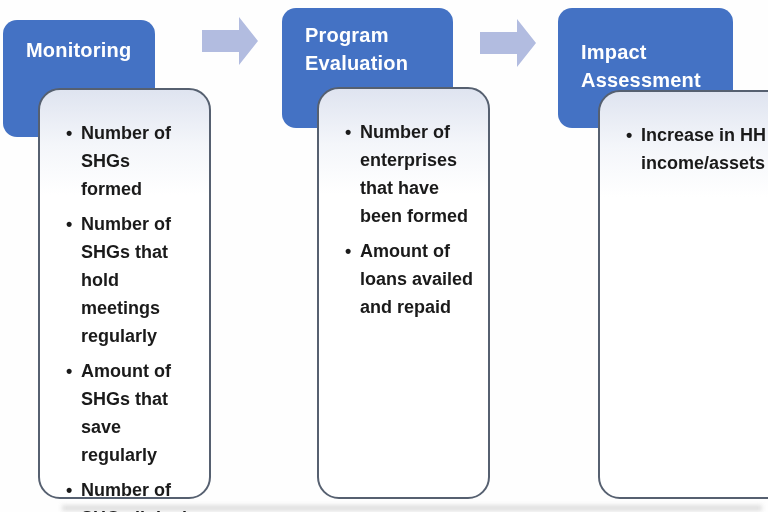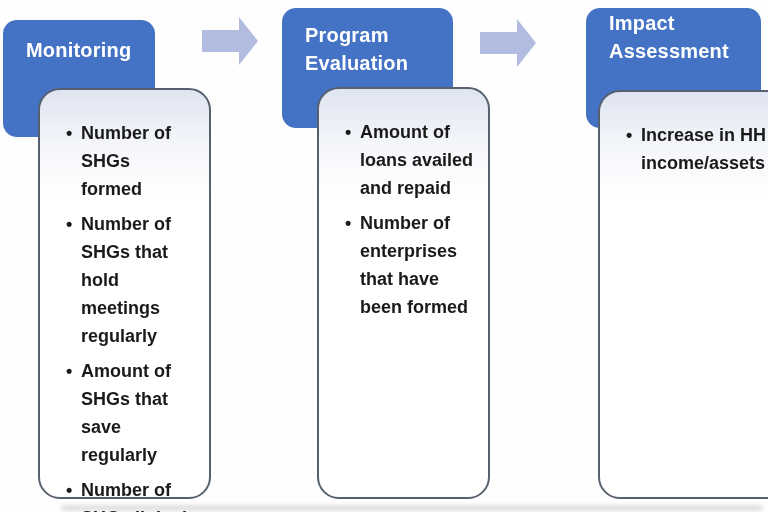--- a/index.html
+++ b/index.html
@@ -26,21 +26,21 @@
     font-size:20px;
     font-weight:700;
     line-height:28px;
     padding:16px 20px 0 23px;
     box-sizing:border-box;
     z-index:1;
     letter-spacing:0.2px;
   }
   .hb1{left:3px;top:20px;width:152px;height:117px;}
   .hb2{left:282px;top:8px;width:171px;height:120px;padding-top:13px;}
-  .hb3{left:558px;top:8px;width:175px;height:120px;padding-top:1px;margin-left:28px;}
+  .hb3{left:558px;top:8px;width:175px;height:120px;padding-top:30px;}
   .card{
     position:absolute;
     background:linear-gradient(180deg, var(--card-tint-top) 0px, #f4f6fa 55px, #ffffff 105px);
     border:2px solid var(--card-border);
     border-radius:22px;
     box-sizing:border-box;
     z-index:2;
     color:var(--body-text);
   }
   .c1{left:38px;top:88px;width:173px;height:411px;}
@@ -100,22 +100,22 @@
     <ul>
         <li>Number of SHGs formed</li>
         <li>Number of SHGs that hold meetings regularly</li>
         <li>Amount of SHGs that save regularly</li>
         <li>Number of SHGs linked to income</li>
       </ul>
   </div>
 
   <div class="card c2">
     <ul>
+        <li>Number of enterprises that have been formed</li>
         <li>Amount of loans availed and repaid</li>
-        <li>Number of enterprises that have been formed</li>
       </ul>
   </div>
 
   <div class="card c3">
     <ul>
         <li>Increase in HH income/assets</li>
       </ul>
   </div>
 
   <div class="bottom-smudge"></div>

